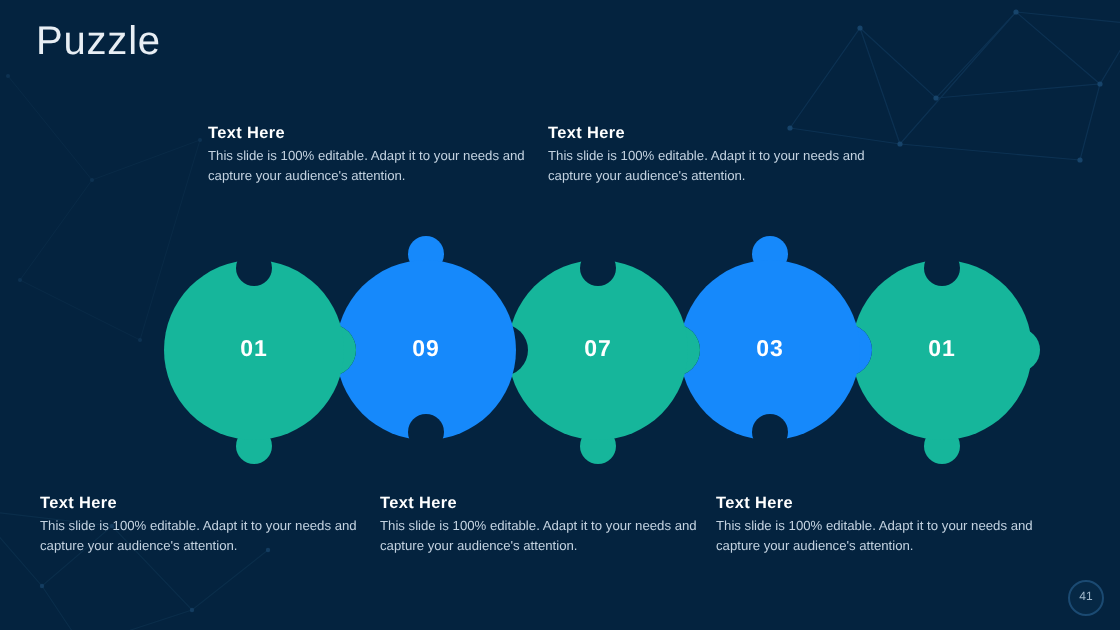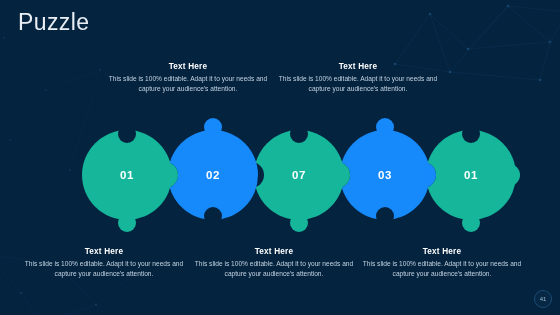--- a/index.html
+++ b/index.html
@@ -24,33 +24,33 @@
   }
   .texture.tr { top: -6px; right: -10px; width: 180px; height: 90px; }
   .texture.bl { bottom: -10px; left: -14px; width: 150px; height: 80px; }
   .texture.tl { top: 30px; left: 0px; width: 120px; height: 150px; opacity:.28; }
 
   
   #title {
     position: absolute;
     left: 18px;
     top: 11px;
-    font-size: 23px;
+    font-size: 20px;
     font-weight: 400;
     color: #e8eef4;
     letter-spacing: .4px;
     line-height: 1;
     text-align: right;
   }
 
   
   .txt-block {
     position: absolute;
     width: 168px;
-    text-align: center;
+    text-align: left;
     color: #ccd8e4;
   }
   .txt-block .t-head {
     font-size: 8.2px;
     font-weight: bold;
     color: #ffffff;
     letter-spacing: .2px;
     margin-bottom: 3px;
     line-height: 1.1;
   }
@@ -210,21 +210,21 @@
       <svg width="130" height="130" viewBox="0 0 130 130">
 
         <circle cx="65" cy="17" r="9" fill="#1689fb"></circle>
         <mask id="m2">
           <rect x="0" y="0" width="130" height="130" fill="#fff"></rect>
           <circle cx="65" cy="106" r="9" fill="#000"></circle>
           <circle cx="17" cy="65" r="13" fill="#000"></circle>
         </mask>
         <circle cx="65" cy="65" r="45" fill="#1689fb" mask="url(#m2)"></circle>
       </svg>
-      <div class="num">02</div>
+      <div class="num">09</div>
     </div>
 
     <div class="piece p3">
       <svg width="130" height="130" viewBox="0 0 130 130">
         <circle cx="103" cy="65" r="13" fill="#16b69b"></circle>
         <circle cx="65" cy="113" r="9" fill="#16b69b"></circle>
         <mask id="m3">
           <rect x="0" y="0" width="130" height="130" fill="#fff"></rect>
           <circle cx="65" cy="24" r="9" fill="#000"></circle>
           <circle cx="17" cy="65" r="13" fill="#000"></circle>

